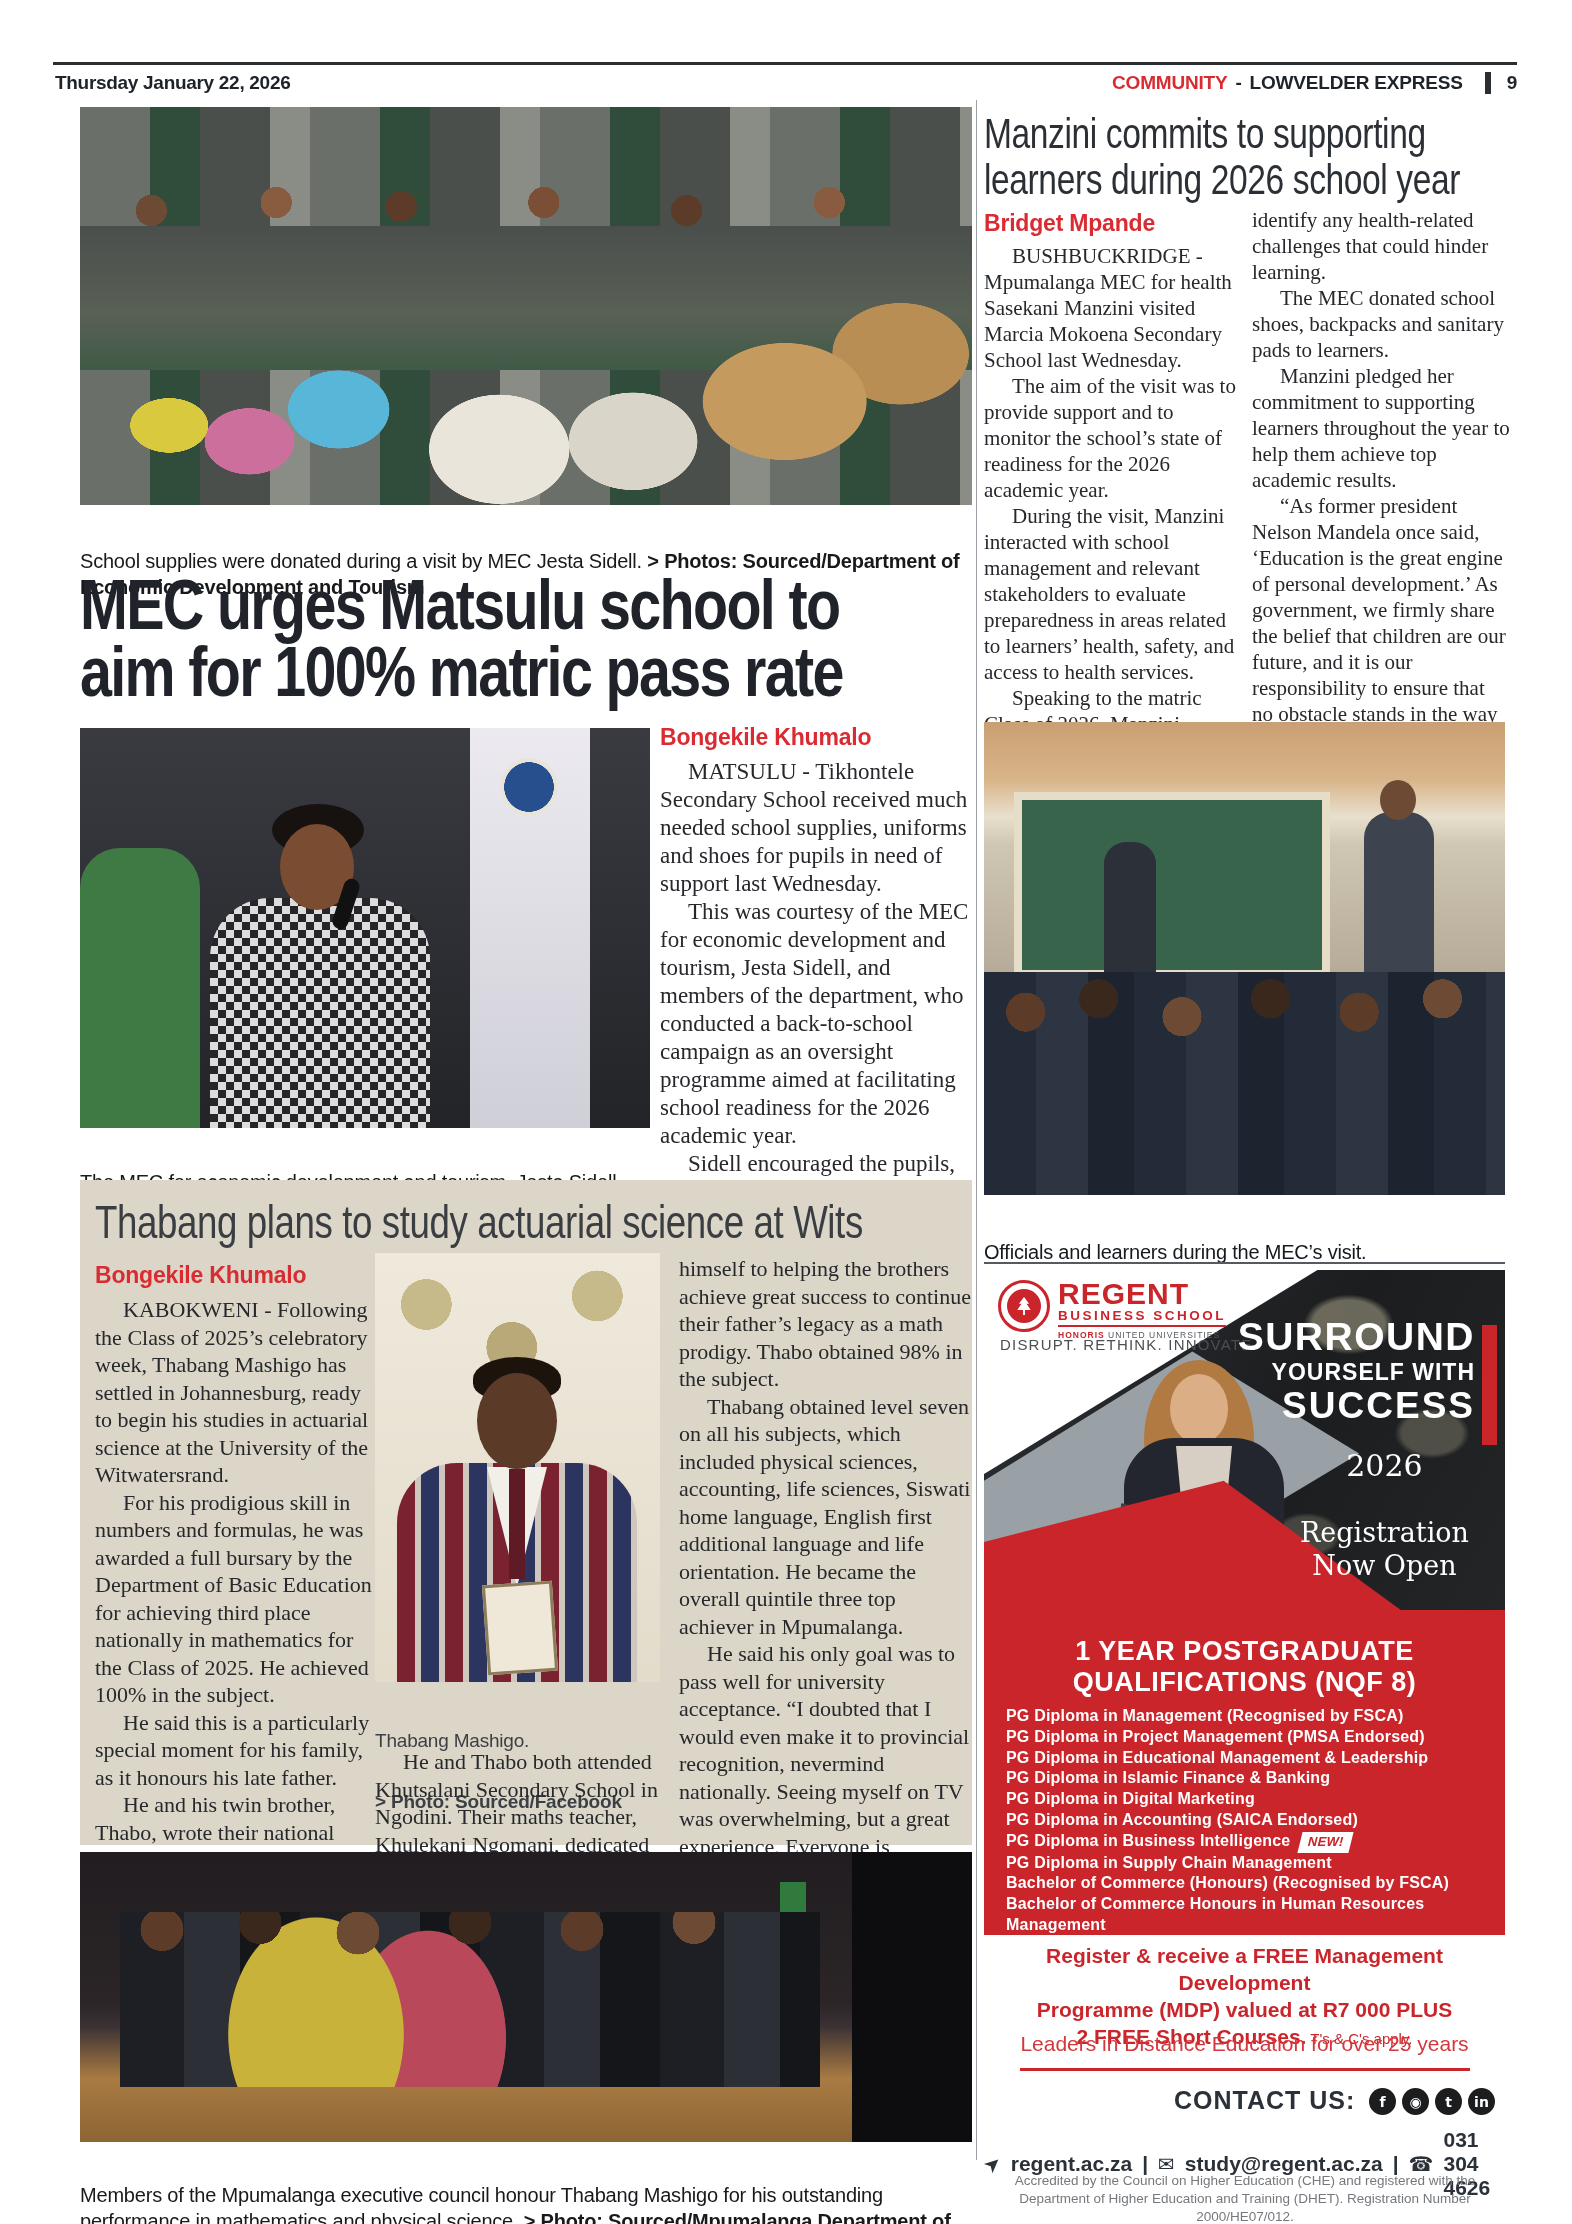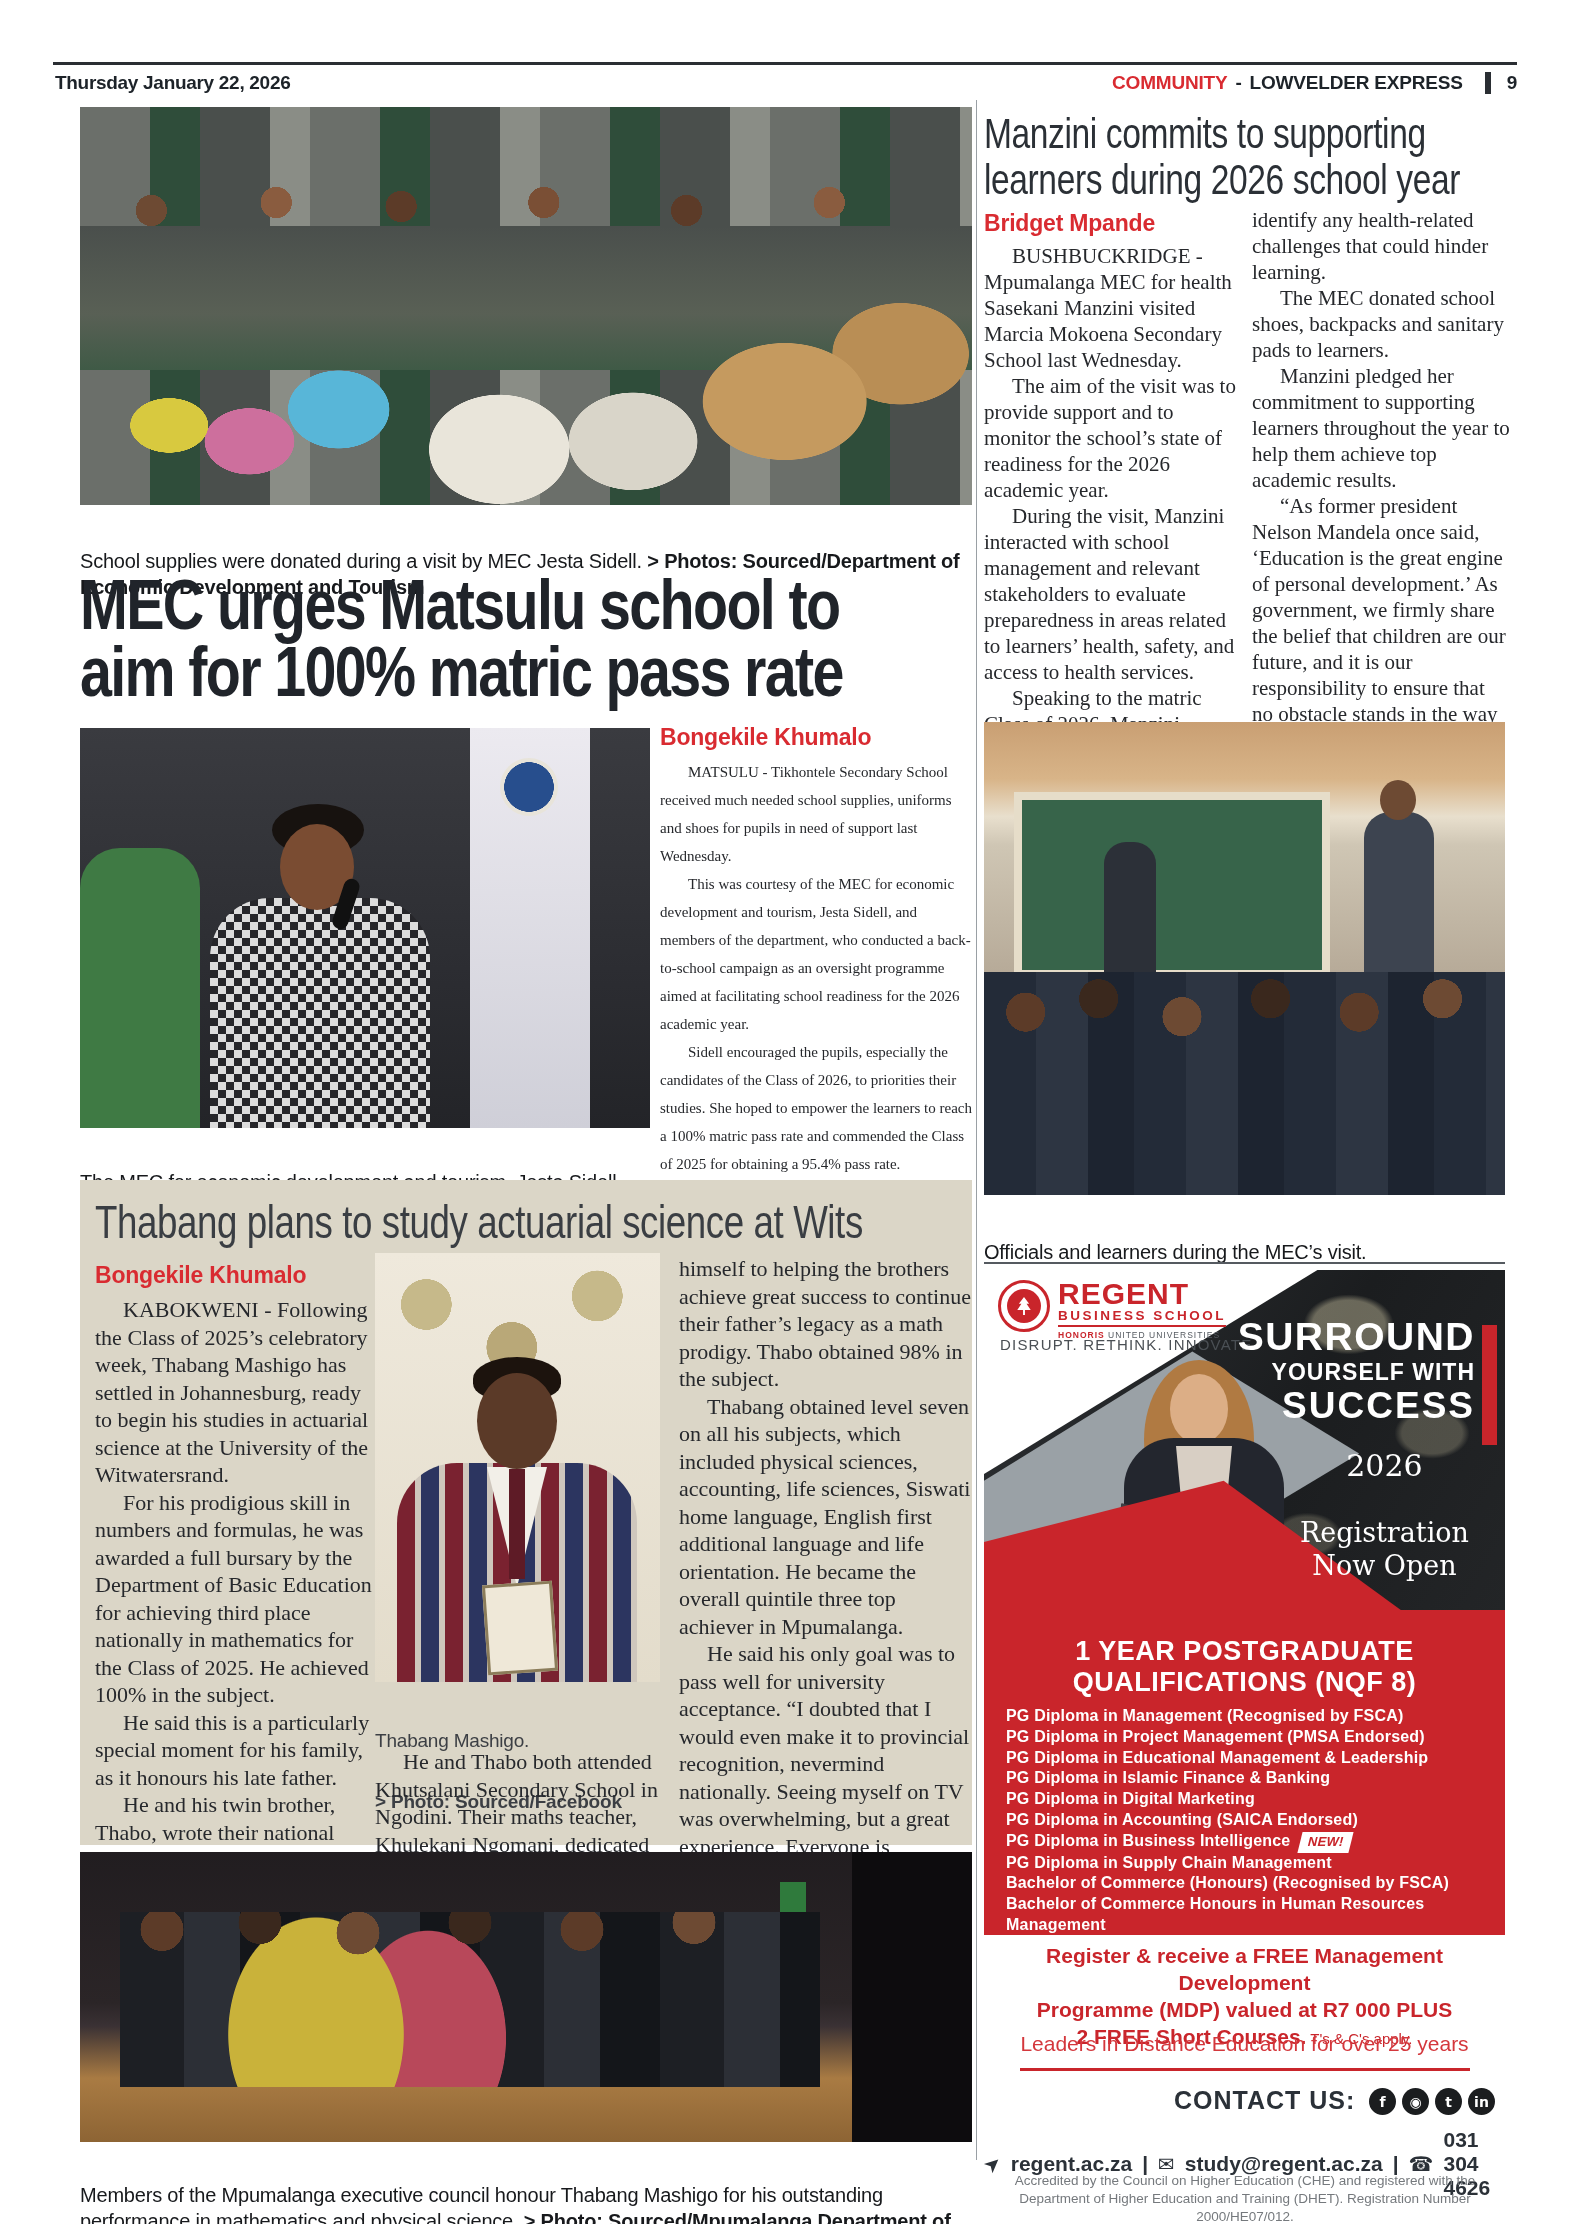--- a/index.html
+++ b/index.html
@@ -18,21 +18,21 @@
   .caption b{font-weight:bold;}
   .byline{font-size:23px;font-weight:bold;color:#d92b31;letter-spacing:-0.2px;}
   .serifcol{font-family:"Liberation Serif",serif;color:#26282c;}
   .serifcol p{margin:0;text-indent:28px;}
   .serifcol p.cont{text-indent:0;}
   .hline{white-space:nowrap;transform-origin:left top;}
   
   #headline1{left:80px;top:572px;color:#20242a;font-weight:bold;}
   #headline1 .hline{font-size:70px;line-height:67px;letter-spacing:-2px;transform:scaleX(0.82);}
   
-  #main-body{left:660px;top:758px;width:314px;font-size:15px;line-height:28px;}
+  #main-body{left:660px;top:758px;width:314px;font-size:23px;line-height:28px;}
   #byline1{left:660px;top:724px;}
   
   #vrule{left:976px;top:100px;width:1px;height:2060px;background:#9aa0a5;}
   
   #headline2{left:984px;top:110px;color:#2b3036;font-weight:normal;}
   #headline2 .hline{font-size:43px;line-height:46px;letter-spacing:-0.5px;transform:scaleX(0.78);}
   #byline2{left:984px;top:210px;}
   .rightcol{width:258px;font-size:21px;line-height:26px;}
   #manzini-col1{left:984px;top:243px;}
   #manzini-col2{left:1252px;top:207px;}

